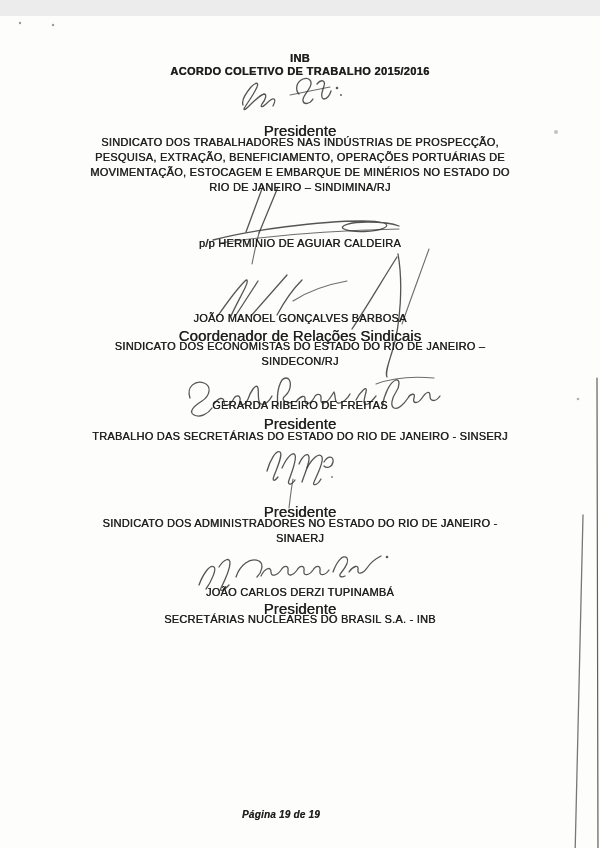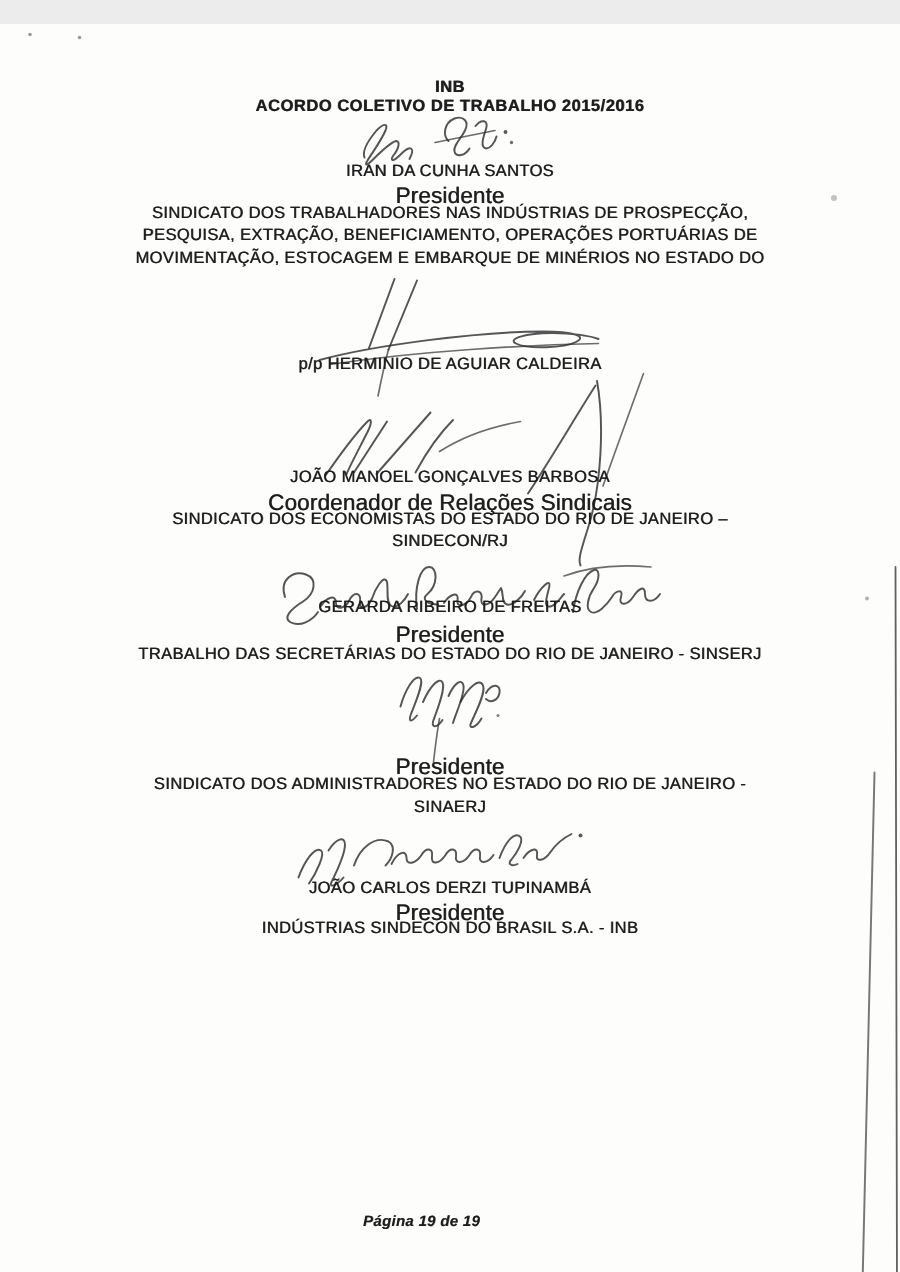--- a/index.html
+++ b/index.html
@@ -96,40 +96,40 @@
       <circle cx="556" cy="116" r="2" fill="#c2c2c2"></circle>
       <circle cx="578" cy="383" r="1.3" fill="#b0b0b0"></circle>
       <path class="artifact" d="M583,499 L575,841" stroke="#555" stroke-width="1.3" opacity=".8"></path>
       <path class="artifact" d="M597,362 L598,846" stroke="#444" stroke-width="1.2" opacity=".85"></path>
     </g>
   </svg>
 
   <div class="tline bold" style="top:36px">INB</div>
   <div class="tline bold" style="top:49px">ACORDO COLETIVO DE TRABALHO 2015/2016</div>
 
-  <div class="tline" style="top:92px">IRAN DA CUNHA SANTOS</div>
   <div class="tline role" style="top:106px">Presidente</div>
   <div class="tline" style="top:120px">SINDICATO DOS TRABALHADORES NAS INDÚSTRIAS DE PROSPECÇÃO,</div>
   <div class="tline" style="top:135px">PESQUISA, EXTRAÇÃO, BENEFICIAMENTO, OPERAÇÕES PORTUÁRIAS DE</div>
   <div class="tline" style="top:150px">MOVIMENTAÇÃO, ESTOCAGEM E EMBARQUE DE MINÉRIOS NO ESTADO DO</div>
+  <div class="tline" style="top:165px">RIO DE JANEIRO – SINDIMINA/RJ</div>
 
   <div class="tline" style="top:221px">p/p HERMINIO DE AGUIAR CALDEIRA</div>
 
   <div class="tline" style="top:296px">JOÃO MANOEL GONÇALVES BARBOSA</div>
   <div class="tline role" style="top:311px">Coordenador de Relações Sindicais</div>
   <div class="tline" style="top:324px">SINDICATO DOS ECONOMISTAS DO ESTADO DO RIO DE JANEIRO –</div>
   <div class="tline" style="top:339px">SINDECON/RJ</div>
 
   <div class="tline" style="top:383px">GERARDA RIBEIRO DE FREITAS</div>
   <div class="tline role" style="top:399px">Presidente</div>
   <div class="tline" style="top:414px">TRABALHO DAS SECRETÁRIAS DO ESTADO DO RIO DE JANEIRO - SINSERJ</div>
 
   <div class="tline role" style="top:487px">Presidente</div>
   <div class="tline" style="top:501px">SINDICATO DOS ADMINISTRADORES NO ESTADO DO RIO DE JANEIRO -</div>
   <div class="tline" style="top:516px">SINAERJ</div>
 
   <div class="tline" style="top:570px">JOÃO CARLOS DERZI TUPINAMBÁ</div>
   <div class="tline role" style="top:584px">Presidente</div>
-  <div class="tline" style="top:597px">INDÚSTRIAS SINDECON DO BRASIL S.A. - INB</div>
+  <div class="tline" style="top:597px">SECRETÁRIAS NUCLEARES DO BRASIL S.A. - INB</div>
 
   <div class="footer-label">Página 19 de 19</div>
 
 </div>
 
 </body></html>

